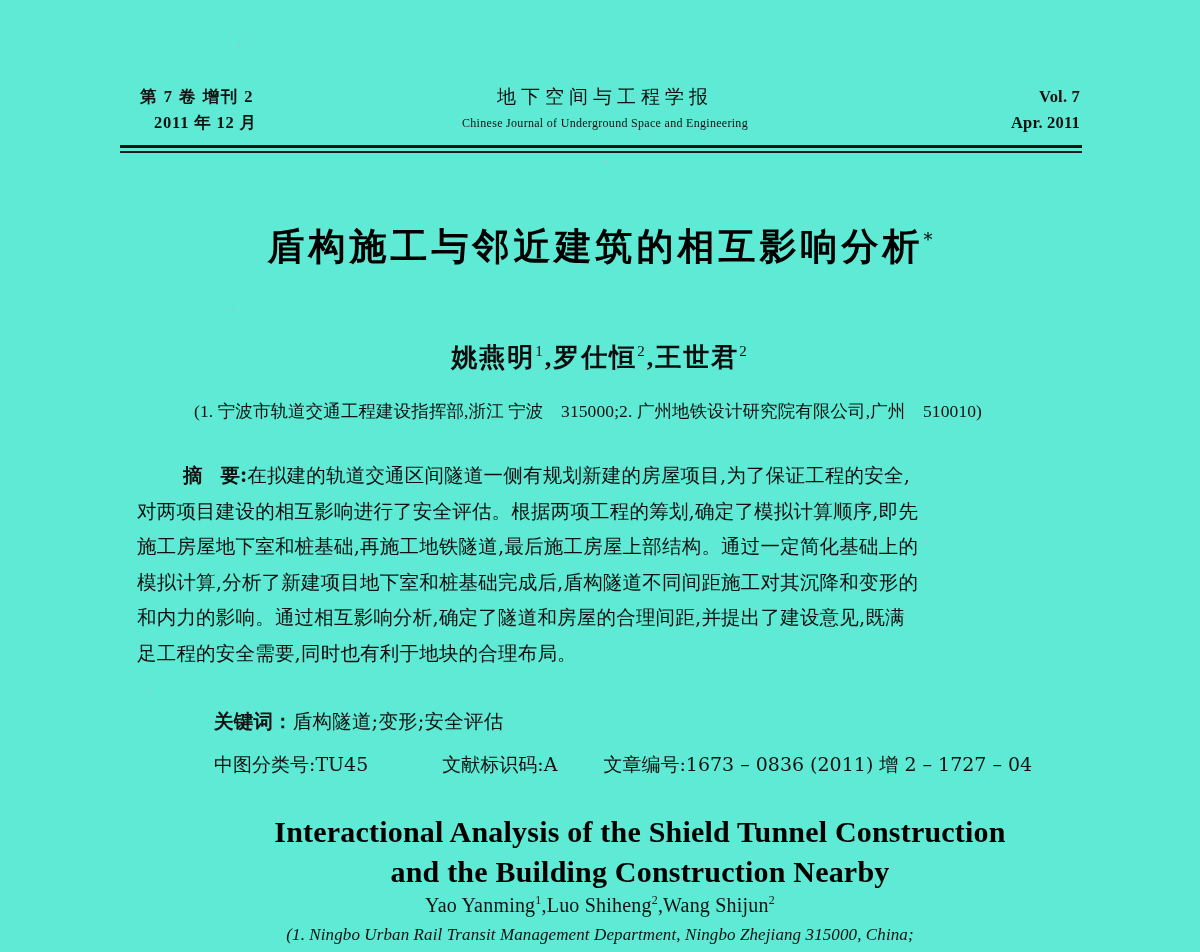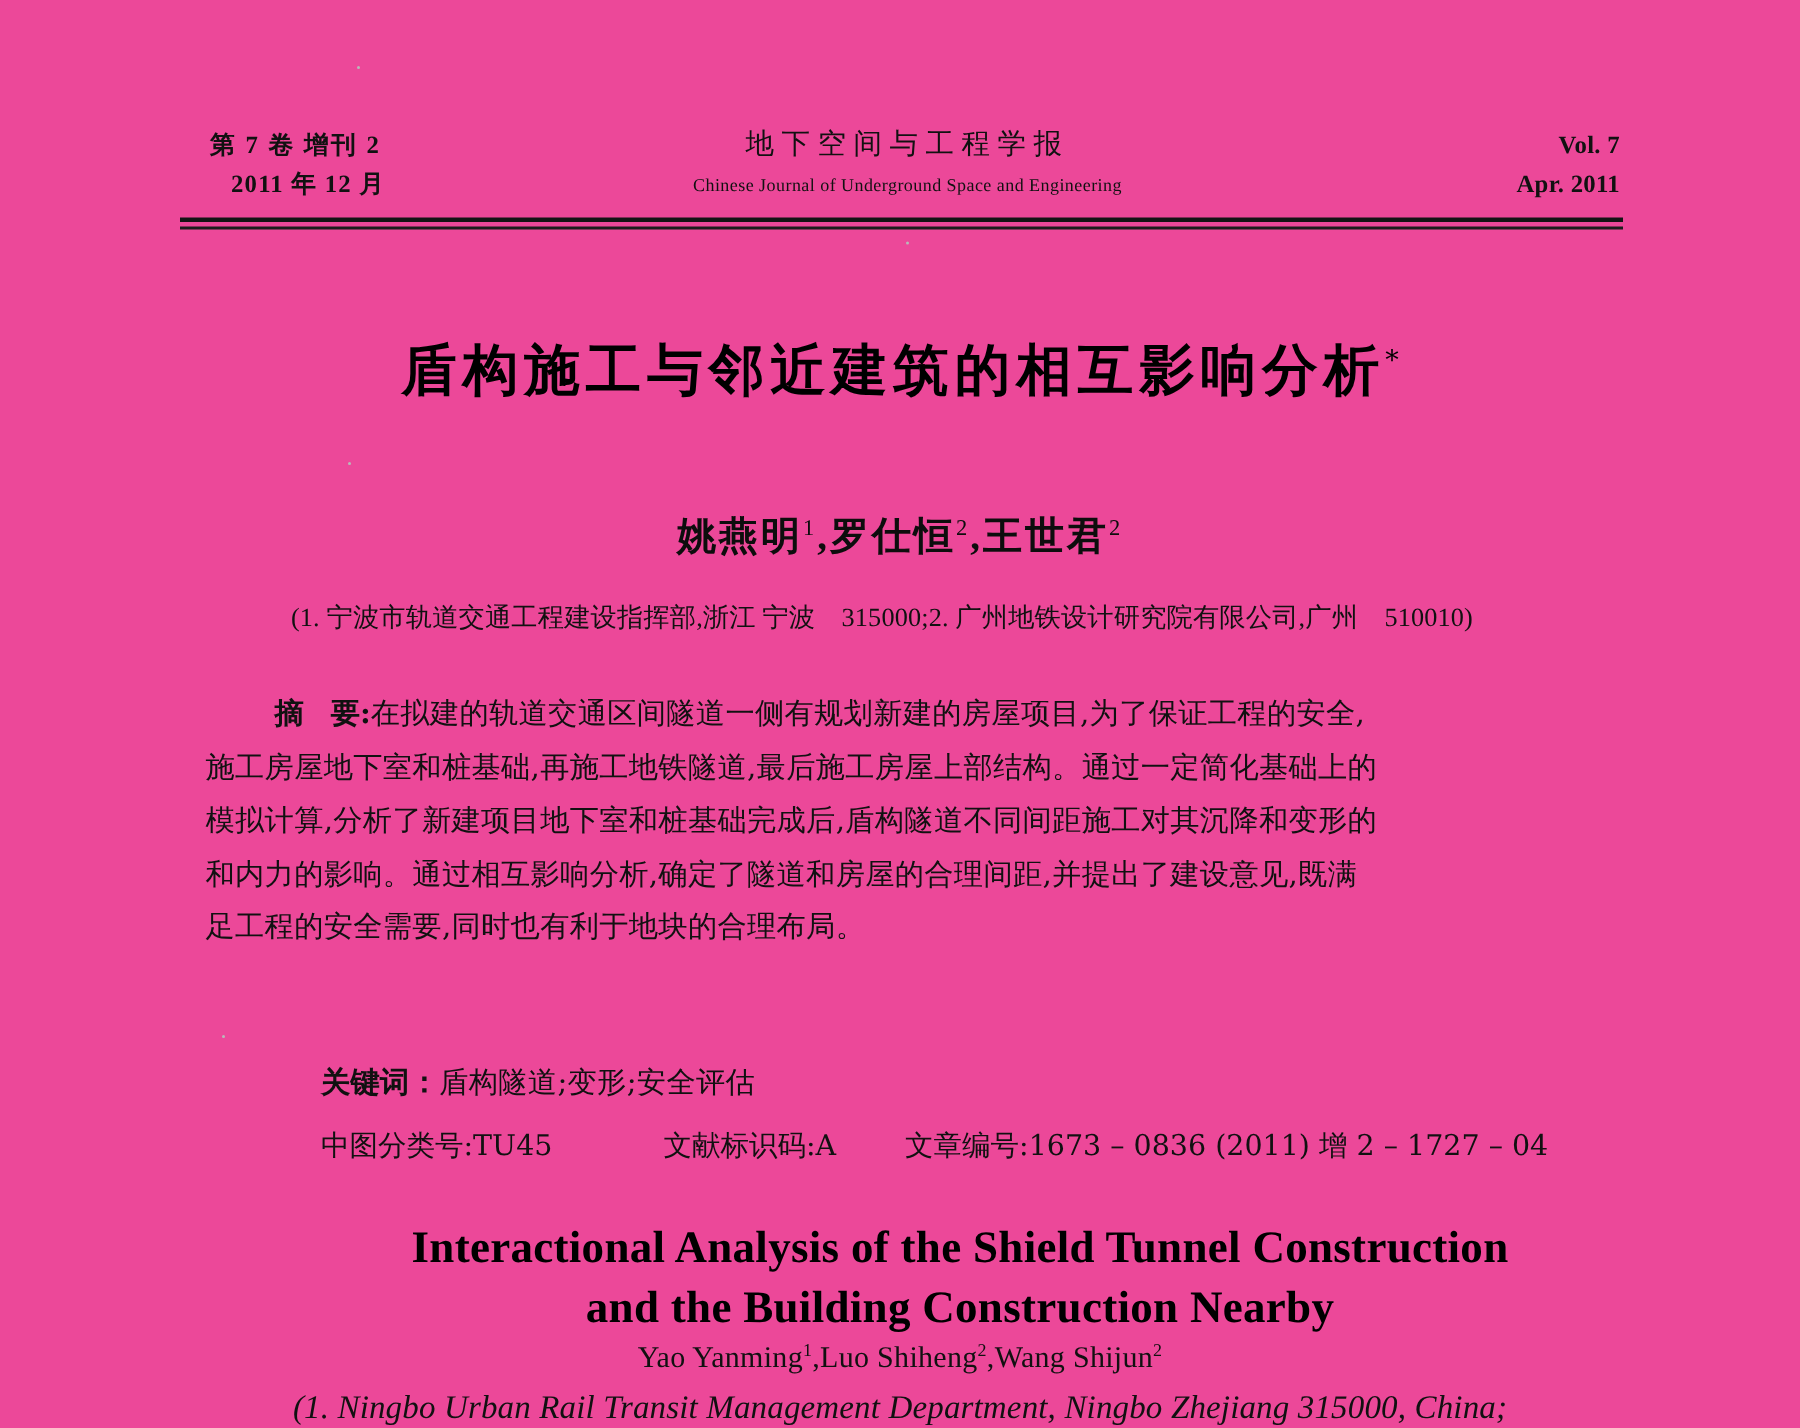--- a/index.html
+++ b/index.html
@@ -12,21 +12,21 @@
     height: 952px;
     overflow: hidden;
     font-family: "Liberation Serif", "DejaVu Serif", serif;
     color: #111111;
     position: relative;
   }
   .page {
     position: relative;
     width: 1200px;
     height: 952px;
-    background: #ec4899;
+    background: #5eead4;
   }
 
   
   .runhead {
     position: absolute;
     left: 130px;
     top: 84px;
     width: 950px;
     height: 58px;
   }
@@ -235,21 +235,21 @@
     vertical-align: super;
   }
 
   
   .en-affil {
     position: absolute;
     left: 0;
     top: 925px;
     width: 1200px;
     text-align: center;
-    font-size: 22px;
+    font-size: 17px;
     font-style: italic;
     letter-spacing: 0.1px;
     color: #111;
     white-space: nowrap;
   }
 
   
   .speck {
     position: absolute;
     background: #b9b9b9;
@@ -287,20 +287,21 @@
   <div class="cn-title"><span>盾构施工与邻近建筑的相互影响分析</span><span class="star">*</span></div>
 
   <div class="cn-authors"><span>姚燕明</span><sup>1</sup>,<span>罗仕恒</span><sup>2</sup>,<span>王世君</span><sup>2</sup></div>
 
   <div class="cn-affil">(1. 宁波市轨道交通工程建设指挥部,浙江 宁波　315000;2. 广州地铁设计研究院有限公司,广州　510010)</div>
 
   <div class="abstract">
 
     <div class="abs-line indent"><span class="abs-label"><span>摘</span><span class="gap"></span><span>要</span><span>:</span></span><span>在拟建的轨道交通区间隧道一侧有规划新建的房屋项目,为了保证工程的安全,</span></div>
 
+    <div class="abs-line">对两项目建设的相互影响进行了安全评估。根据两项工程的筹划,确定了模拟计算顺序,即先</div>
     <div class="abs-line">施工房屋地下室和桩基础,再施工地铁隧道,最后施工房屋上部结构。通过一定简化基础上的</div>
     <div class="abs-line">模拟计算,分析了新建项目地下室和桩基础完成后,盾构隧道不同间距施工对其沉降和变形的</div>
     <div class="abs-line">和内力的影响。通过相互影响分析,确定了隧道和房屋的合理间距,并提出了建设意见,既满</div>
     <div class="abs-line">足工程的安全需要,同时也有利于地块的合理布局。</div>
   </div>
 
   <div class="keywords"><span class="kw-label">关键词</span><span class="kw-label">：</span><span>盾构隧道;变形;安全评估</span></div>
 
   <div class="classif"><span class="seg"><span class="seg-label">中图分类号</span><span>:TU45</span></span><span class="sp1"></span><span class="seg"><span class="seg-label">文献标识码</span><span>:A</span></span><span class="sp2"></span><span class="seg"><span class="seg-label">文章编号</span><span>:1673 – 0836 (2011) 增 2 – 1727 – 04</span></span></div>
 

